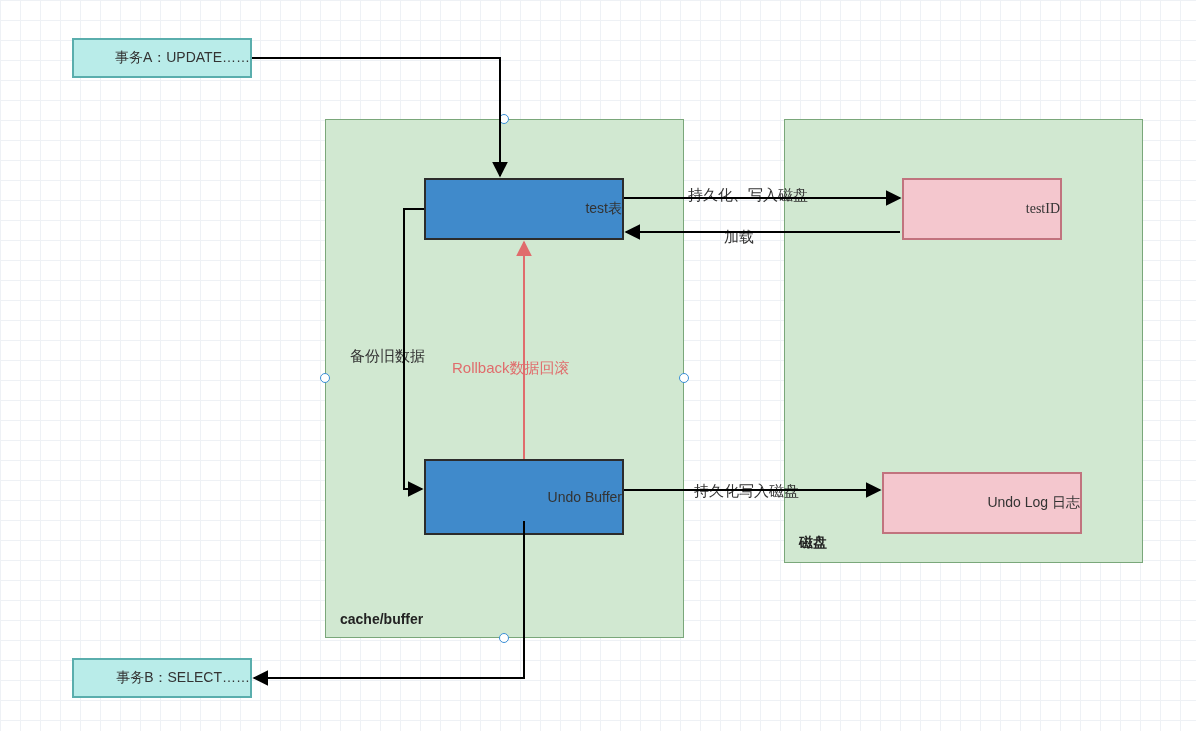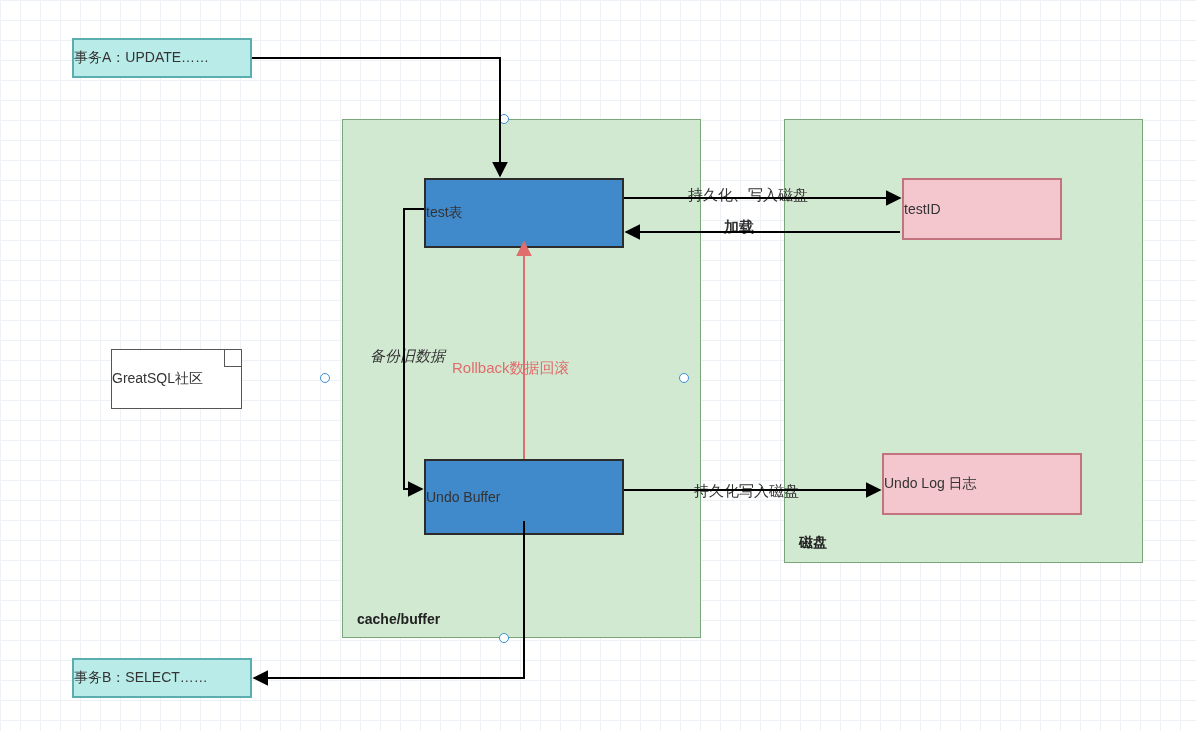--- a/index.html
+++ b/index.html
@@ -25,21 +25,21 @@
     position: absolute;
     left: 0; top: 0;
     width: 1196px; height: 731px;
     pointer-events: none;
   }
   .box {
     position: absolute;
     box-sizing: border-box;
     display: flex;
     align-items: center;
-    justify-content: flex-start;
+    justify-content: flex-end;
     text-align: center;
   }
   .container-box {
     background: #d1e8d1;
     border: 1px solid #7aa77a;
   }
   .container-label {
     position: absolute;
     left: 14px;
     bottom: 10px;
@@ -85,64 +85,60 @@
     color: #333;
     background: transparent;
     white-space: nowrap;
   }
 </style>
 </head>
 <body>
 
 <div class="canvas">
 
-  <div class="box container-box" style="left:342px; top:119px; width:359px; height:519px;">
+  <div class="box container-box" style="left:325px; top:119px; width:359px; height:519px;">
     <span class="container-label">cache/buffer</span>
   </div>
   <div class="handle" style="left:504px; top:119px;"></div>
   <div class="handle" style="left:504px; top:638px;"></div>
   <div class="handle" style="left:325px; top:378px;"></div>
   <div class="handle" style="left:684px; top:378px;"></div>
 
   <div class="box container-box" style="left:784px; top:119px; width:359px; height:444px;">
     <span class="container-label">磁盘</span>
   </div>
 
   <div class="box node-cyan" style="left:72px; top:38px; width:180px; height:40px;">
     <span>事务A：UPDATE……</span>
   </div>
 
   <div class="box node-cyan" style="left:72px; top:658px; width:180px; height:40px;">
     <span>事务B：SELECT……</span>
   </div>
 
-  <div class="box note" style="left:111px; top:349px; width:131px; height:60px;">
-    <div class="note-fold"></div>
-    <span>GreatSQL社区</span>
-  </div>
 
-  <div class="box node-blue" style="left:424px; top:178px; width:200px; height:70px;">
+  <div class="box node-blue" style="left:424px; top:178px; width:200px; height:62px;">
     <span>test表</span>
   </div>
 
   <div class="box node-blue" style="left:424px; top:459px; width:200px; height:76px;">
     <span>Undo Buffer</span>
   </div>
 
-  <div class="box node-pink" style="left:902px; top:178px; width:160px; height:62px;">
+  <div class="box node-pink" style="left:902px; top:178px; width:160px; height:62px;font-family:Liberation Serif, serif;">
     <span>testID</span>
   </div>
 
-  <div class="box node-pink" style="left:882px; top:453px; width:200px; height:62px;">
+  <div class="box node-pink" style="left:882px; top:472px; width:200px; height:62px;">
     <span>Undo Log 日志</span>
   </div>
 
   <div class="edge-label" style="left:688px; top:186px;">持久化、写入磁盘</div>
-  <div class="edge-label" style="left:724px; top:218px;font-weight:bold;">加载</div>
-  <div class="edge-label" style="left:370px; top:347px;font-style:italic;">备份旧数据</div>
+  <div class="edge-label" style="left:724px; top:228px;">加载</div>
+  <div class="edge-label" style="left:350px; top:347px;">备份旧数据</div>
   <div class="edge-label" style="left:452px; top:359px; color:#e06c6c;">Rollback数据回滚</div>
   <div class="edge-label" style="left:694px; top:482px;">持久化写入磁盘</div>
 
   <svg class="edges">
     <defs>
       <marker id="arrow-black" viewBox="0 0 10 10" refX="9" refY="5" markerWidth="8" markerHeight="8" orient="auto-start-reverse">
         <path d="M 0 0 L 10 5 L 0 10 z" fill="#000"></path>
       </marker>
       <marker id="arrow-red" viewBox="0 0 10 10" refX="9" refY="5" markerWidth="8" markerHeight="8" orient="auto-start-reverse">
         <path d="M 0 0 L 10 5 L 0 10 z" fill="#e06c6c"></path>

